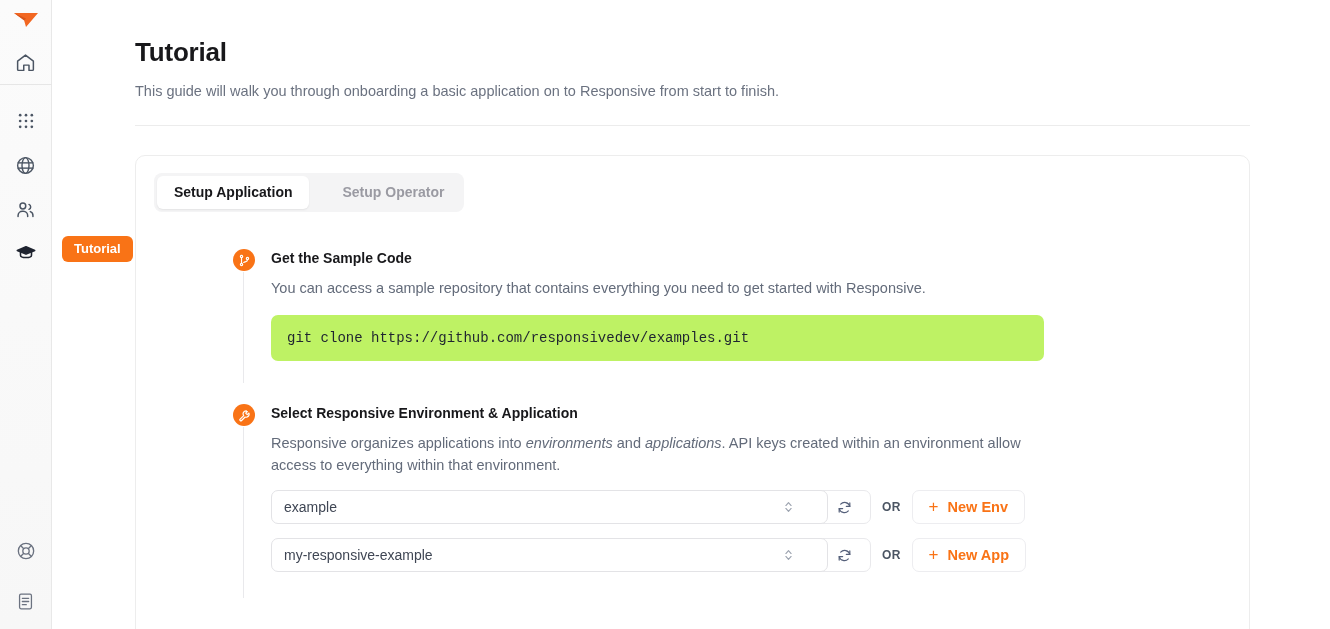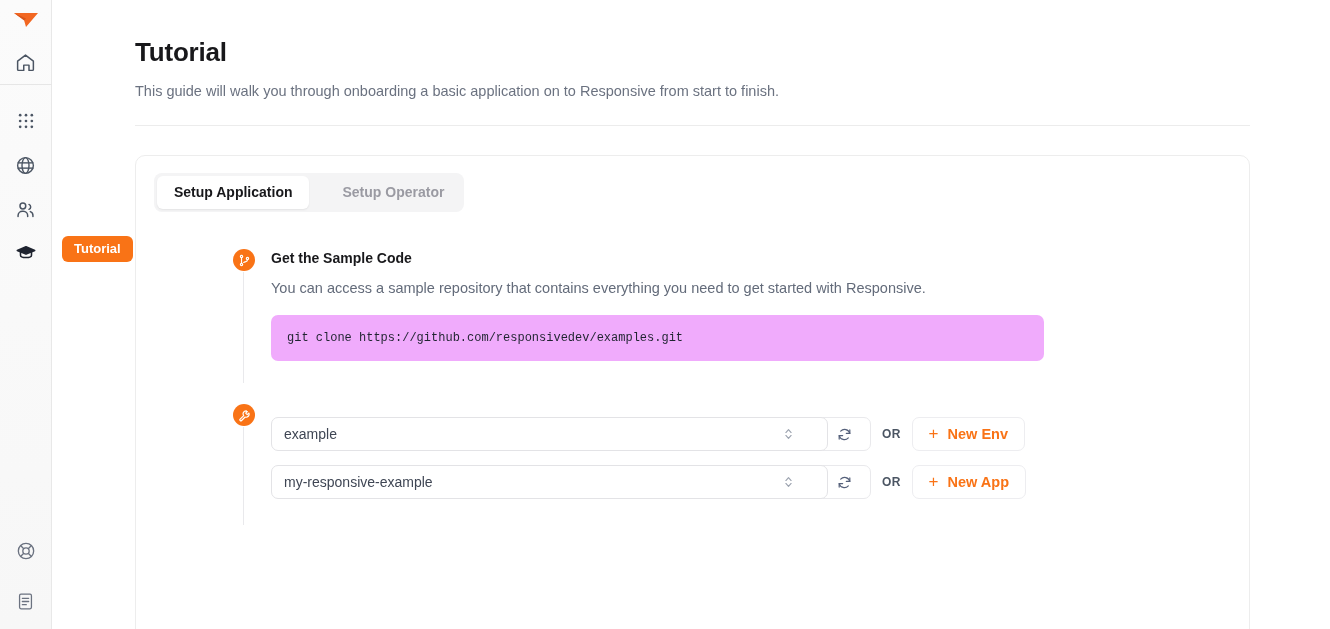--- a/index.html
+++ b/index.html
@@ -175,25 +175,25 @@
     left: 10px;
     top: 24px;
     bottom: -26px;
     width: 1px;
     background: #e9e9ec;
   }
   .step-1 .rail { bottom: -22px; }
 
   .code-block {
     margin-top: 16px;
-    background: #f0abfc;
+    background: #bef264;
     border-radius: 7px;
     padding: 14px 16px;
     font-family: "Liberation Mono", "DejaVu Sans Mono", monospace;
-    font-size: 12px;
+    font-size: 14px;
     color: #1f2430;
     width: 773px;
     line-height: 18px;
   }
 
   .step-gap { height: 42px; }
 
   .form-row {
     display: flex;
     align-items: center;
@@ -397,20 +397,22 @@
           <div class="step-gap"></div>
 
           <div class="step step-2">
             <div class="rail"></div>
             <div class="step-icon">
               <svg width="13" height="13" viewBox="0 0 24 24" fill="none" stroke="#ffffff" stroke-width="2.2" stroke-linecap="round" stroke-linejoin="round">
                 <path d="M15.5 3.5a5.4 5.4 0 0 0-5 8.6L4 18.6a1.9 1.9 0 0 0 2.7 2.7l6.5-6.5a5.4 5.4 0 0 0 6.8-7.3l-3 3-2.8-2.8 3-3a5.4 5.4 0 0 0-1.7-.2z"></path>
               </svg>
             </div>
             <div class="step-body">
+              <div class="step-title">Select Responsive Environment &amp; Application</div>
+              <p class="step-text"><span>Responsive organizes applications into </span><em>environments</em><span> and </span><em>applications</em><span>. API keys created within an environment allow access to everything within that environment.</span></p>
 
               <div class="form-row">
                 <div class="select-wrap">
                   <div class="select-box">example</div>
                   <span class="select-arrows">
                     <svg width="9" height="14" viewBox="0 0 10 16" fill="none" stroke="#9ca3af" stroke-width="1.3" stroke-linecap="round" stroke-linejoin="round">
                       <path d="M2 6.3 L5 3 L8 6.3"></path>
                       <path d="M2 9.7 L5 13 L8 9.7"></path>
                     </svg>
                   </span>

